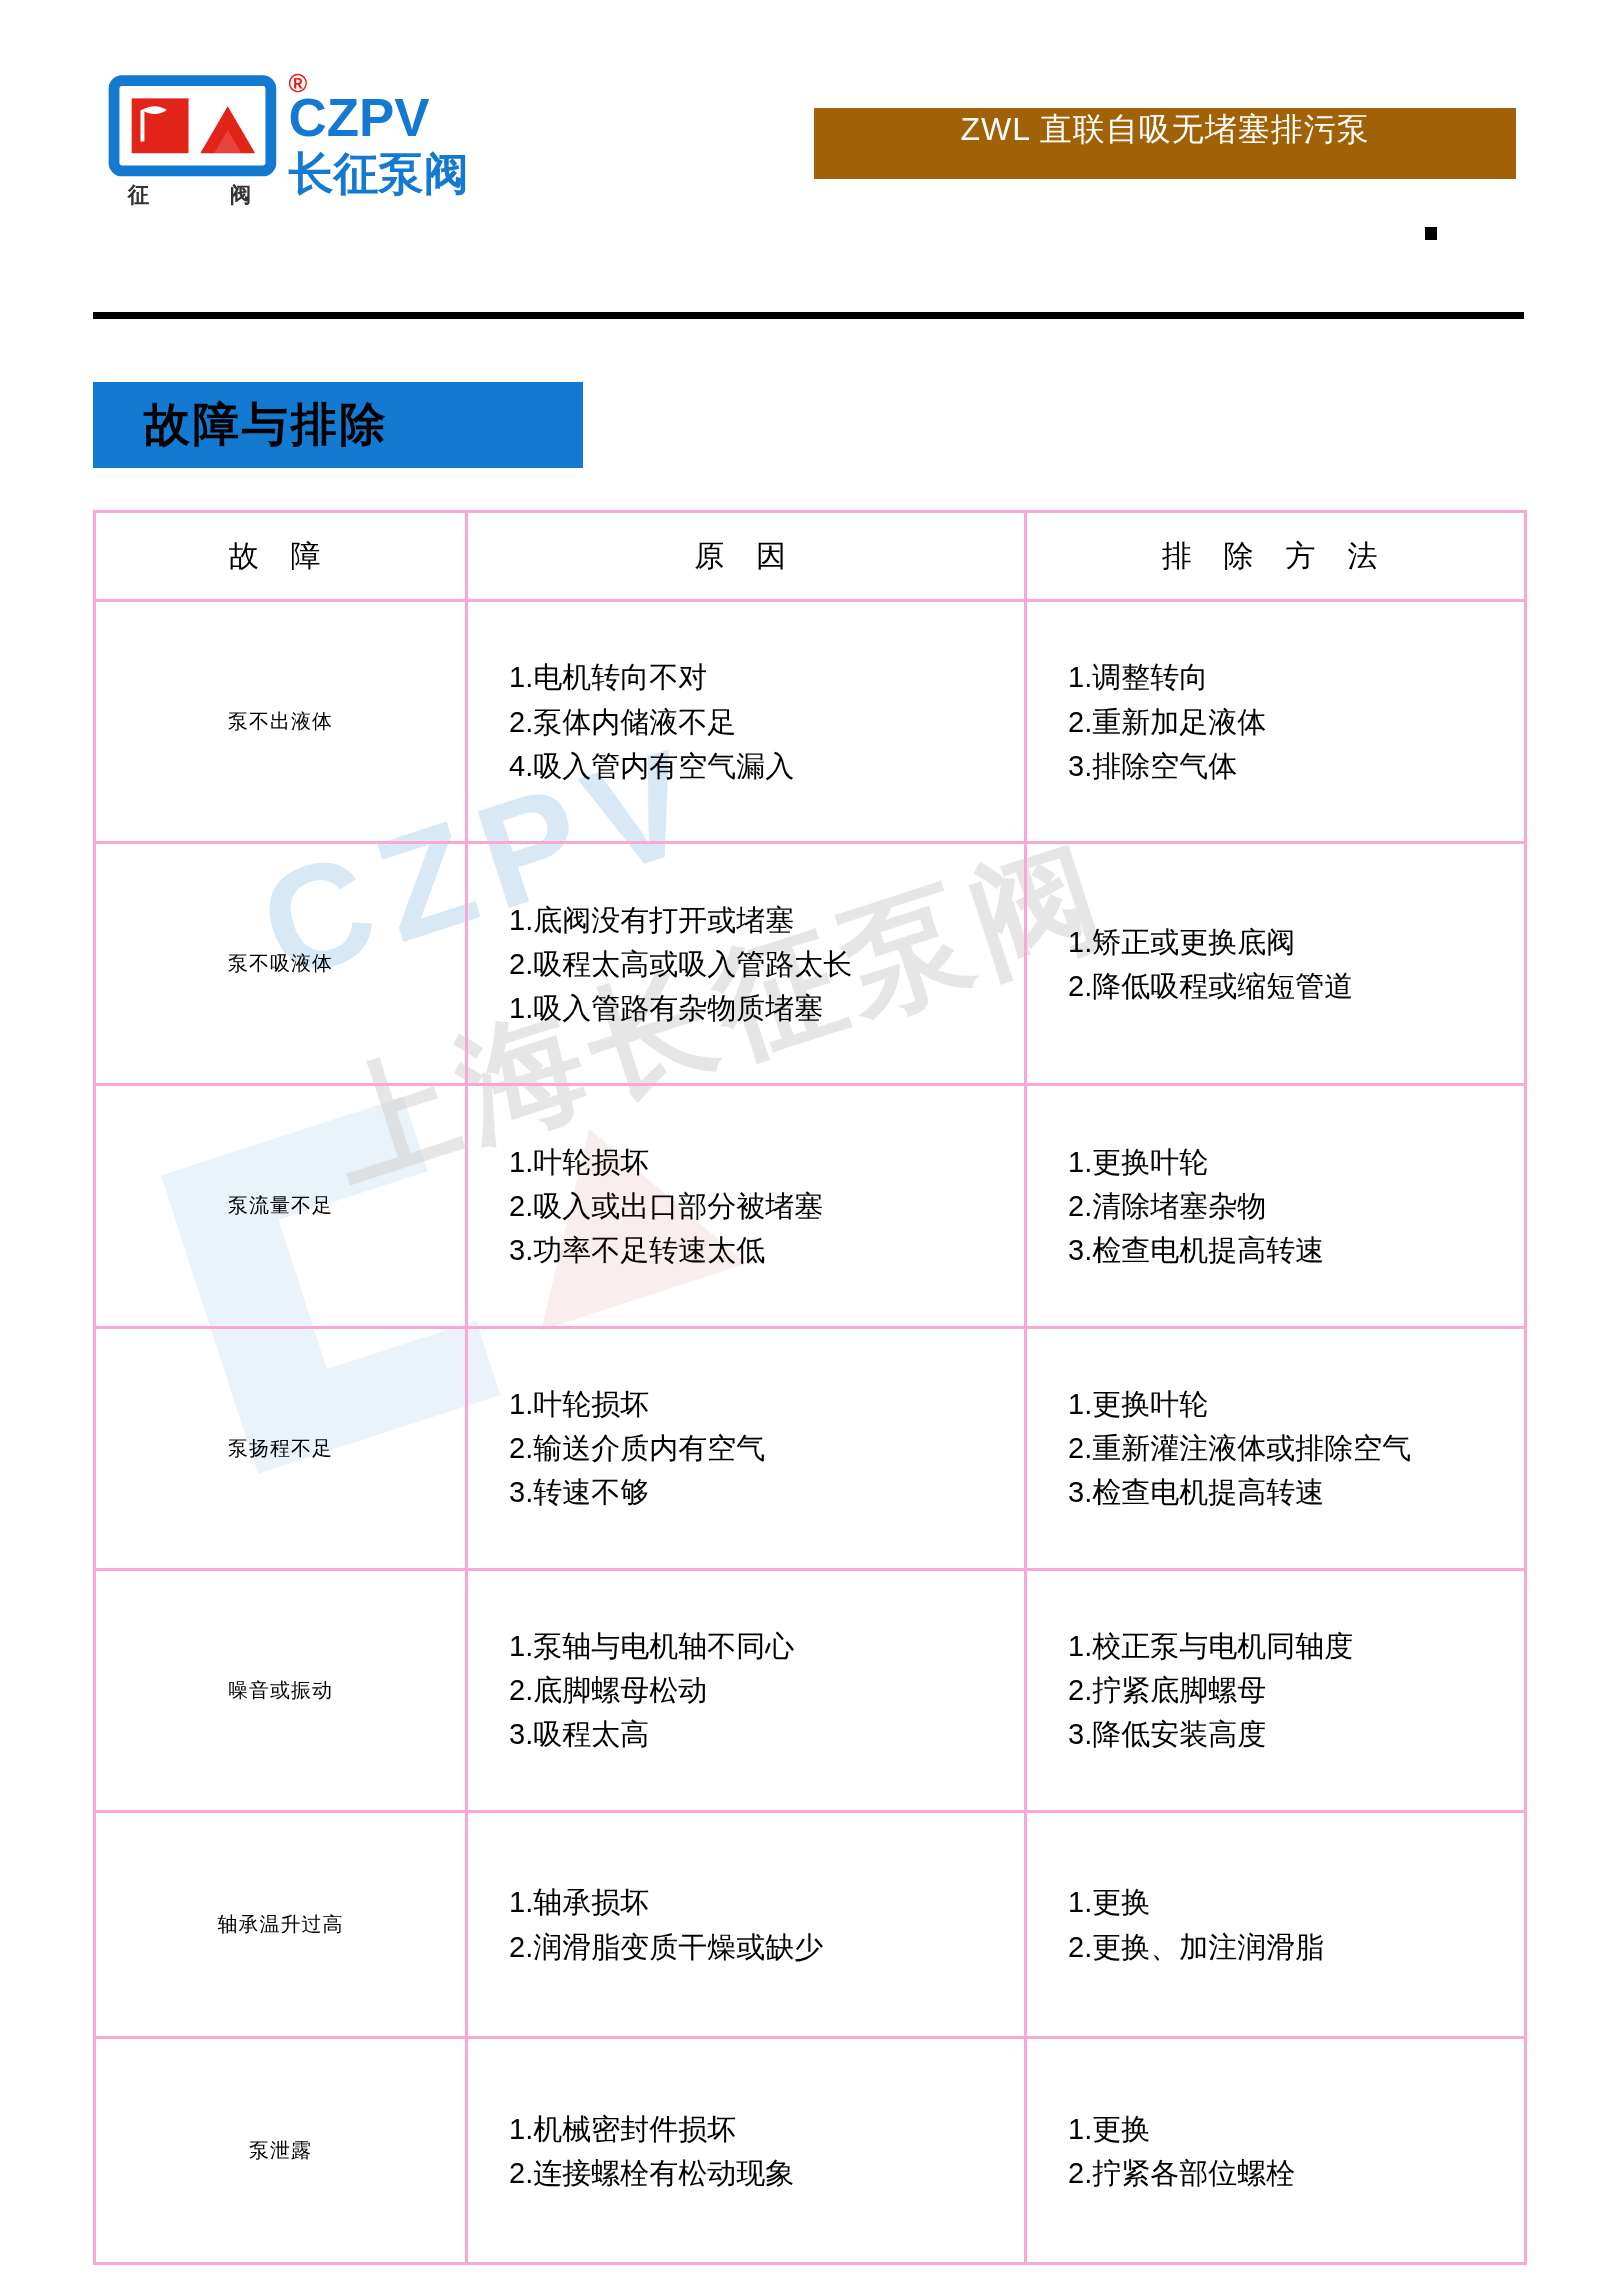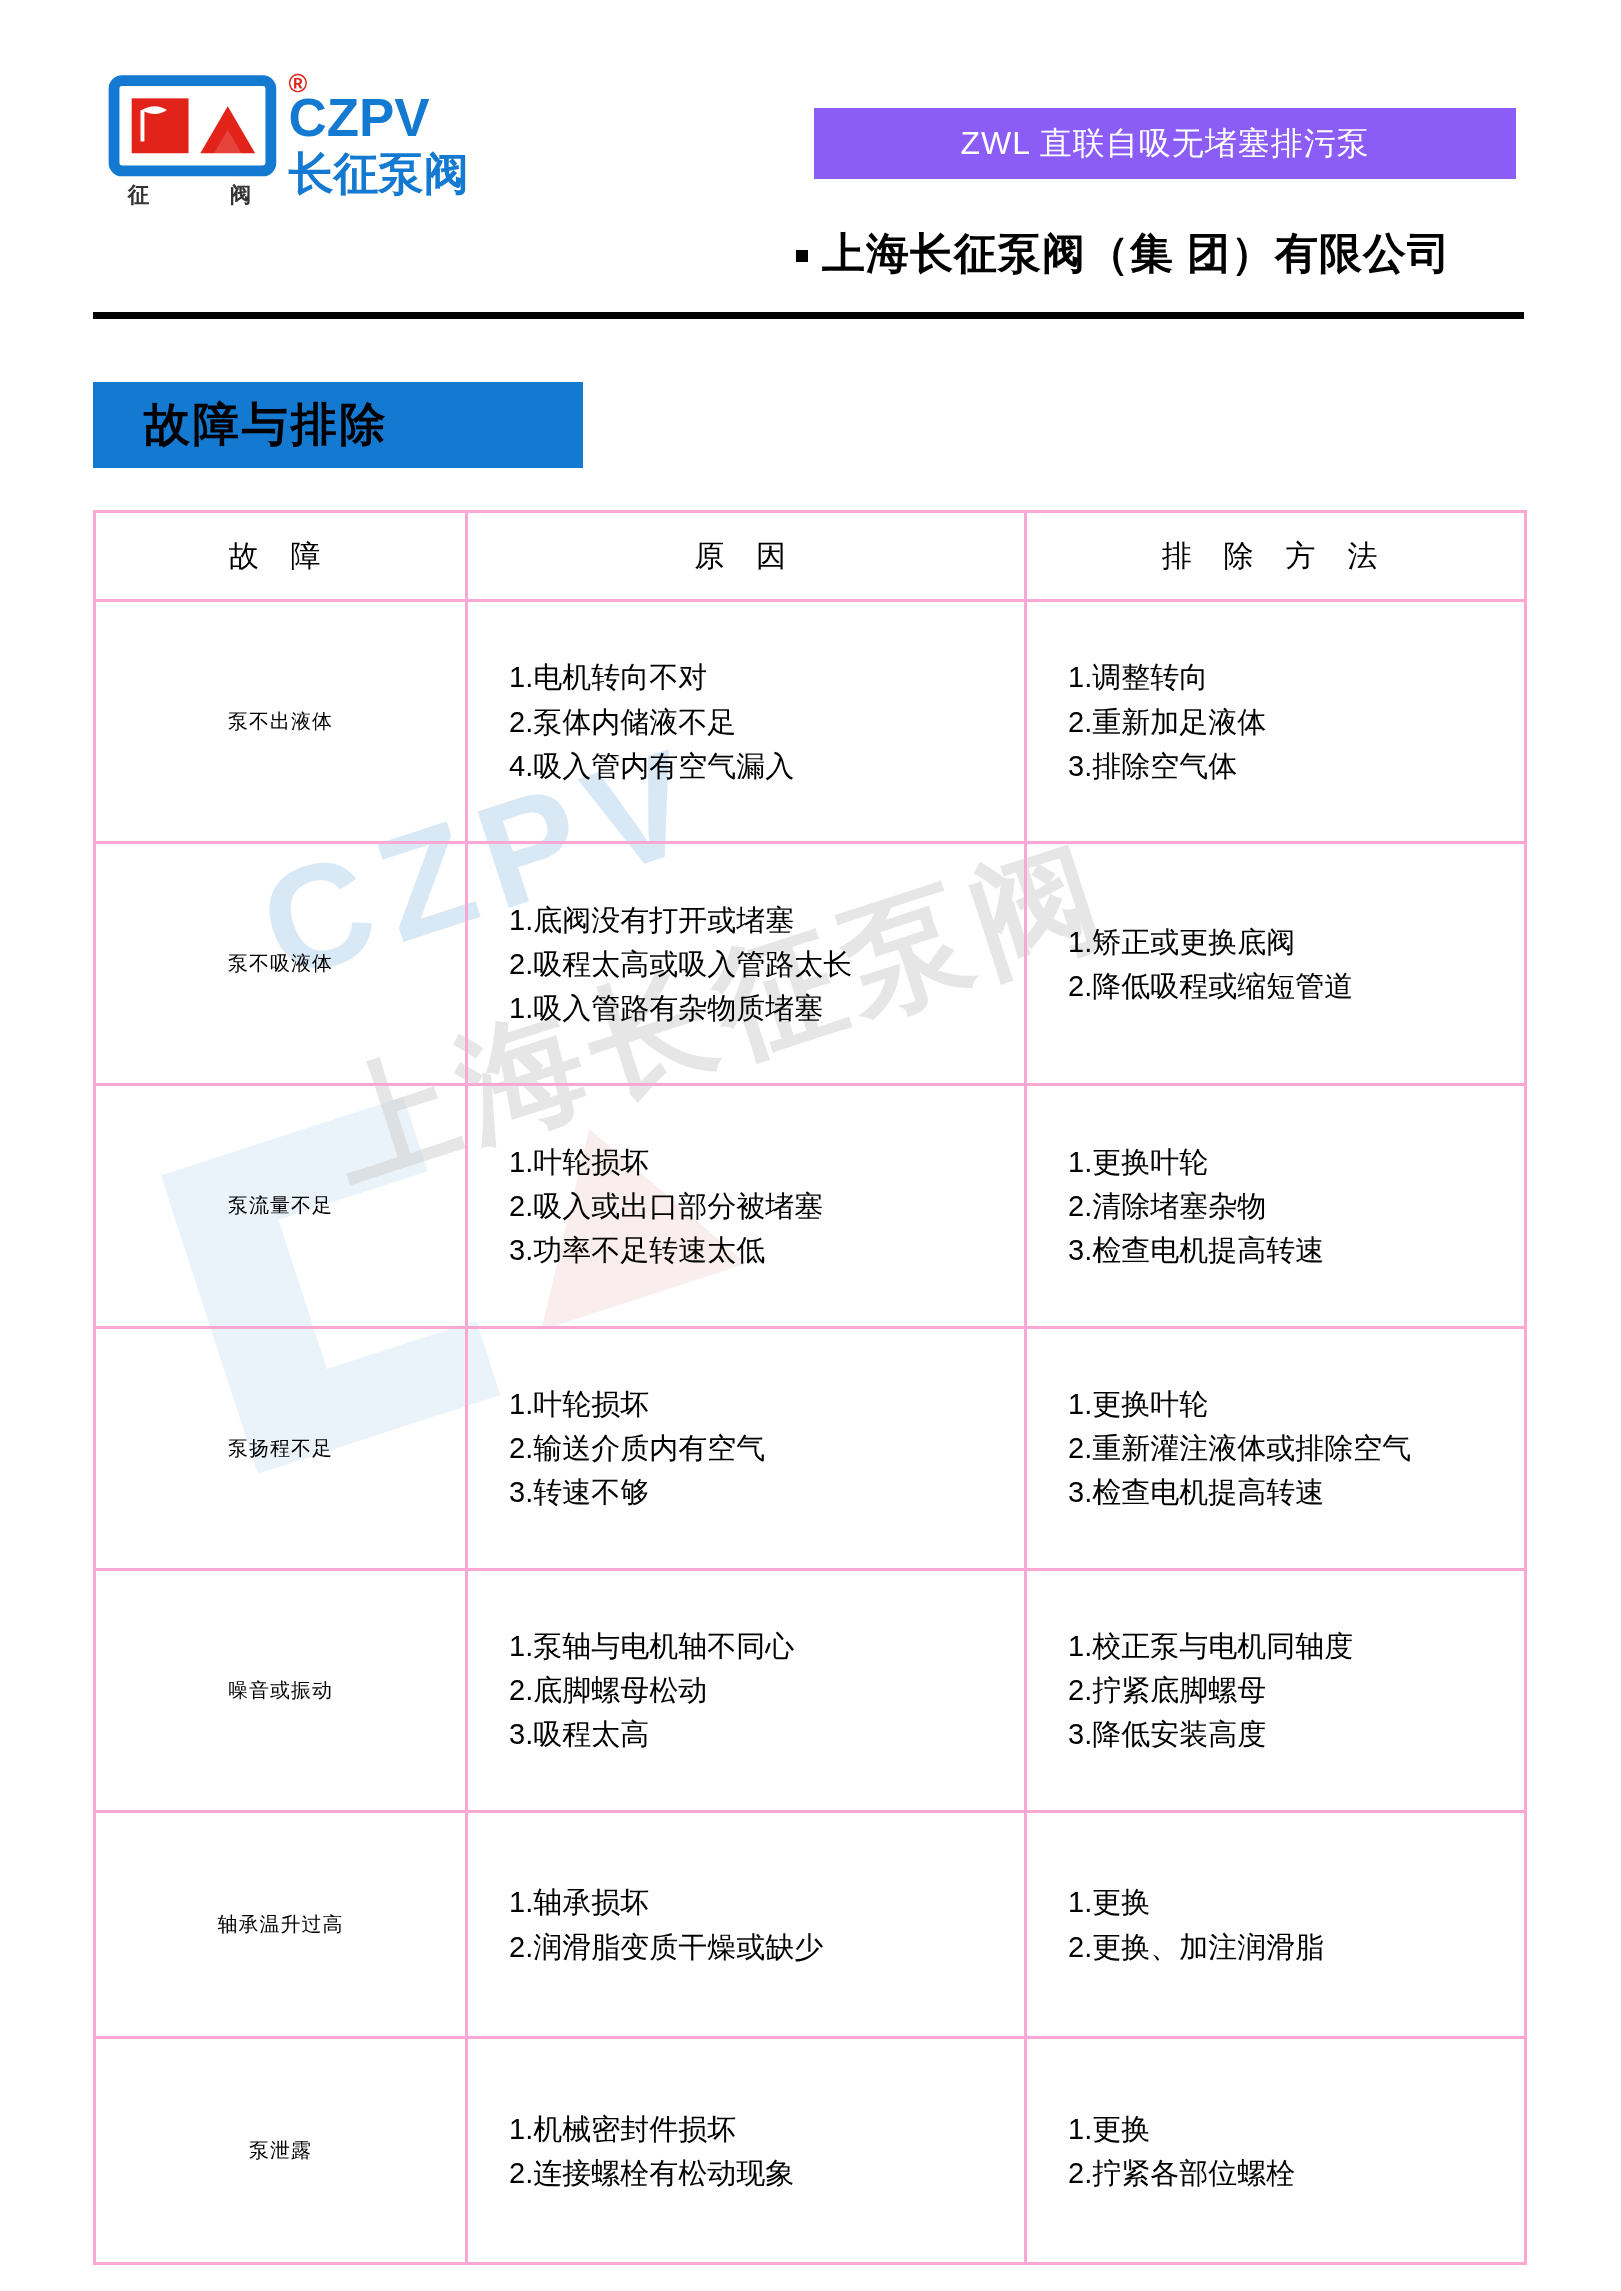--- a/index.html
+++ b/index.html
@@ -39,23 +39,22 @@
   }
 
   .logo-svg { display: block; }
 
   .header-banner {
     position: absolute;
     left: 814px;
     top: 108px;
     width: 702px;
     height: 71px;
-    background: #8b5cf6;
+    background: #a16207;
     display: flex;
-    align-items: center;
     justify-content: center;
   }
   .header-banner-text {
     color: #ffffff;
     font-size: 32px;
     letter-spacing: 1px;
     font-weight: 500;
     white-space: nowrap;
   }
 
@@ -244,21 +243,20 @@
         <text x="126" y="138" font-family="Liberation Sans, DejaVu Sans, sans-serif" font-size="22" font-weight="bold" fill="#333333">阀</text>
       </svg>
     </div>
 
     <div class="header-banner">
       <span class="header-banner-text">ZWL 直联自吸无堵塞排污泵</span>
     </div>
 
     <div class="company-line">
       <span class="company-bullet"></span>
-      <span class="company-name">上海长征泵阀（集  团）有限公司</span>
     </div>
 
     <div class="header-rule"></div>
   </div>
 
   <div class="section-title">
     <span>故障与排除</span>
   </div>
 
   <div class="table-wrap">

